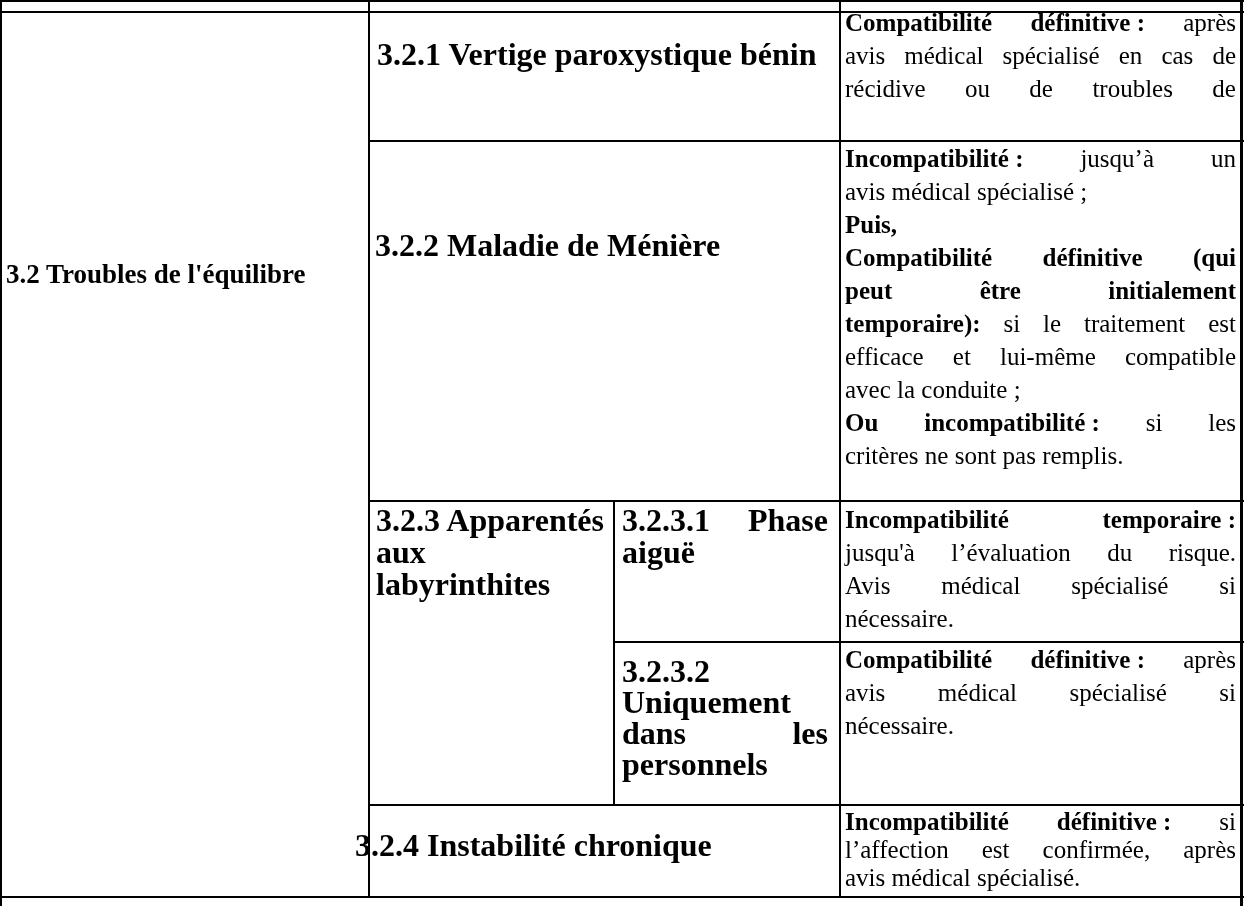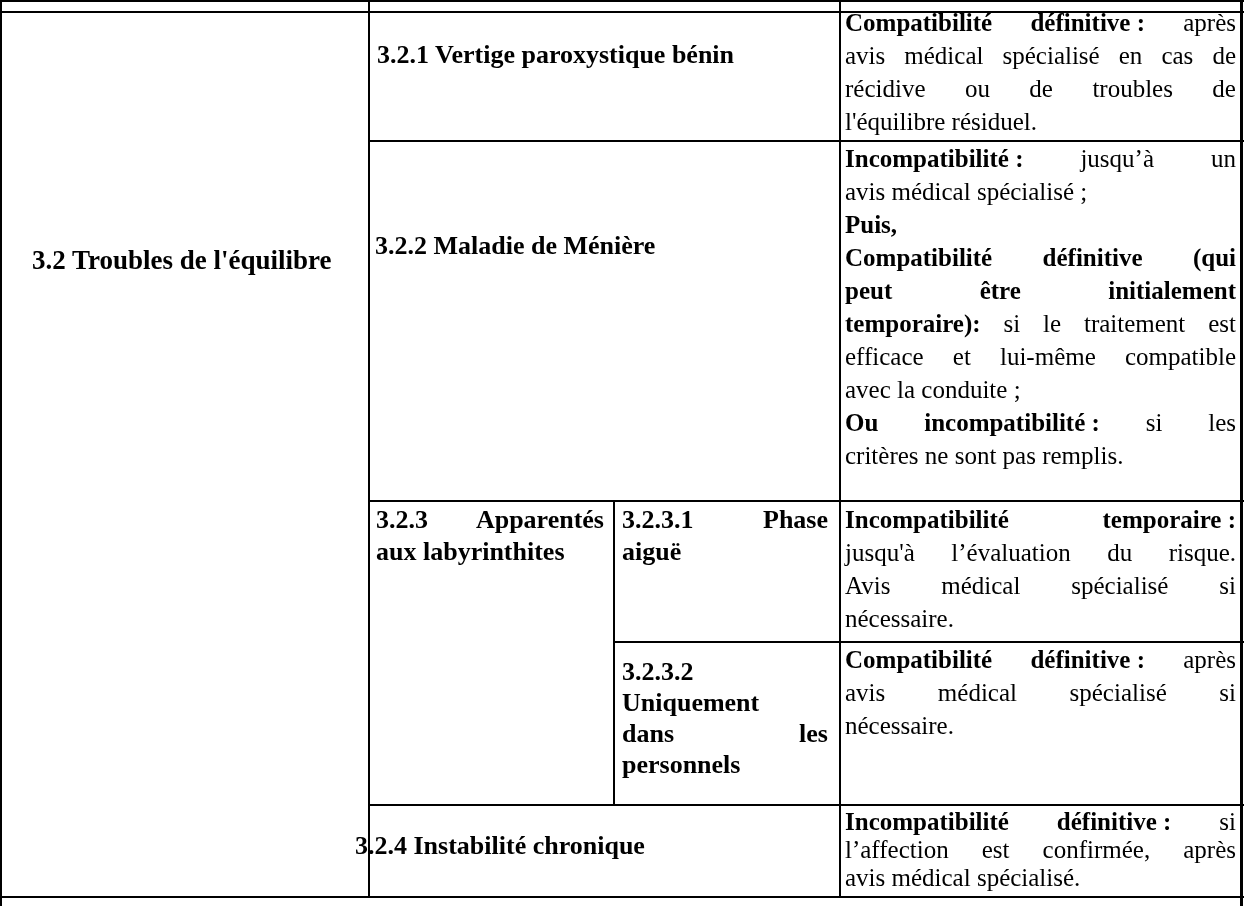--- a/index.html
+++ b/index.html
@@ -6,21 +6,21 @@
   .page{
     position:relative;
     width:1244px;height:906px;
     background:#ffffff;
     color:#000;
     font-family:"Liberation Serif","DejaVu Serif",serif;
     overflow:hidden;
   }
   .bline{position:absolute;background:#000;}
   .cell{position:absolute;}
-  .cond{font-weight:bold;font-size:26px;line-height:33px;}
+  .cond{font-weight:bold;font-size:32px;line-height:33px;}
   .sec{font-size:27px;white-space:nowrap;}
   .one{white-space:nowrap;}
   .verd{font-size:25px;line-height:33px;}
   .lh32 .ln{line-height:32px;}
   .lh31 .ln{line-height:31px;}
   .lh28 .ln{line-height:28px;}
   .ln{text-align:left;}
   .ln.just{display:flex;justify-content:space-between;}
   .b{font-weight:bold;text-align:center;}
 </style>
@@ -35,21 +35,21 @@
   <div class="bline" style="left:368px;top:500px;width:876px;height:2px;"></div>
   <div class="bline" style="left:613px;top:641px;width:631px;height:2px;"></div>
   <div class="bline" style="left:368px;top:804px;width:876px;height:2px;"></div>
   <div class="bline" style="left:0;top:896px;width:1244px;height:2px;"></div>
   <div class="bline" style="left:0;top:0;width:2px;height:906px;"></div>
   <div class="bline" style="left:368px;top:0;width:2px;height:898px;"></div>
   <div class="bline" style="left:839px;top:0;width:2px;height:898px;"></div>
   <div class="bline" style="left:613px;top:500px;width:2px;height:306px;"></div>
   <div class="bline" style="left:1240px;top:0;width:3px;height:906px;"></div>
 
-  <div class="cell cond sec" style="left:6px;top:244px;width:360px;margin-left:26px;">3.2 Troubles de l'équilibre</div>
+  <div class="cell cond sec" style="left:6px;top:258px;width:360px;">3.2 Troubles de l'équilibre</div>
 
   <div class="cell cond one" style="left:377px;top:38px;width:455px;">3.2.1 Vertige paroxystique bénin</div>
   <div class="cell verd" style="left:845px;top:6px;width:391px;">
       <div class="ln just">
         <span class="b">Compatibilité</span>
         <span class="b">définitive&nbsp;:</span>
         <span class="">après</span>
       </div>
       <div class="ln just">
         <span class="">avis</span>
@@ -59,21 +59,20 @@
         <span class="">cas</span>
         <span class="">de</span>
       </div>
       <div class="ln just">
         <span class="">récidive</span>
         <span class="">ou</span>
         <span class="">de</span>
         <span class="">troubles</span>
         <span class="">de</span>
       </div>
-      <div class="ln"><span class="">l'équilibre résiduel.</span></div>
     </div>
 
   <div class="cell cond one" style="left:375px;top:229px;width:455px;">3.2.2 Maladie de Ménière</div>
   <div class="cell verd" style="left:845px;top:142px;width:391px;">
       <div class="ln just">
         <span class="b">Incompatibilité&nbsp;:</span>
         <span class="">jusqu’à</span>
         <span class="">un</span>
       </div>
       <div class="ln"><span class="">avis médical spécialisé&nbsp;;</span></div>

